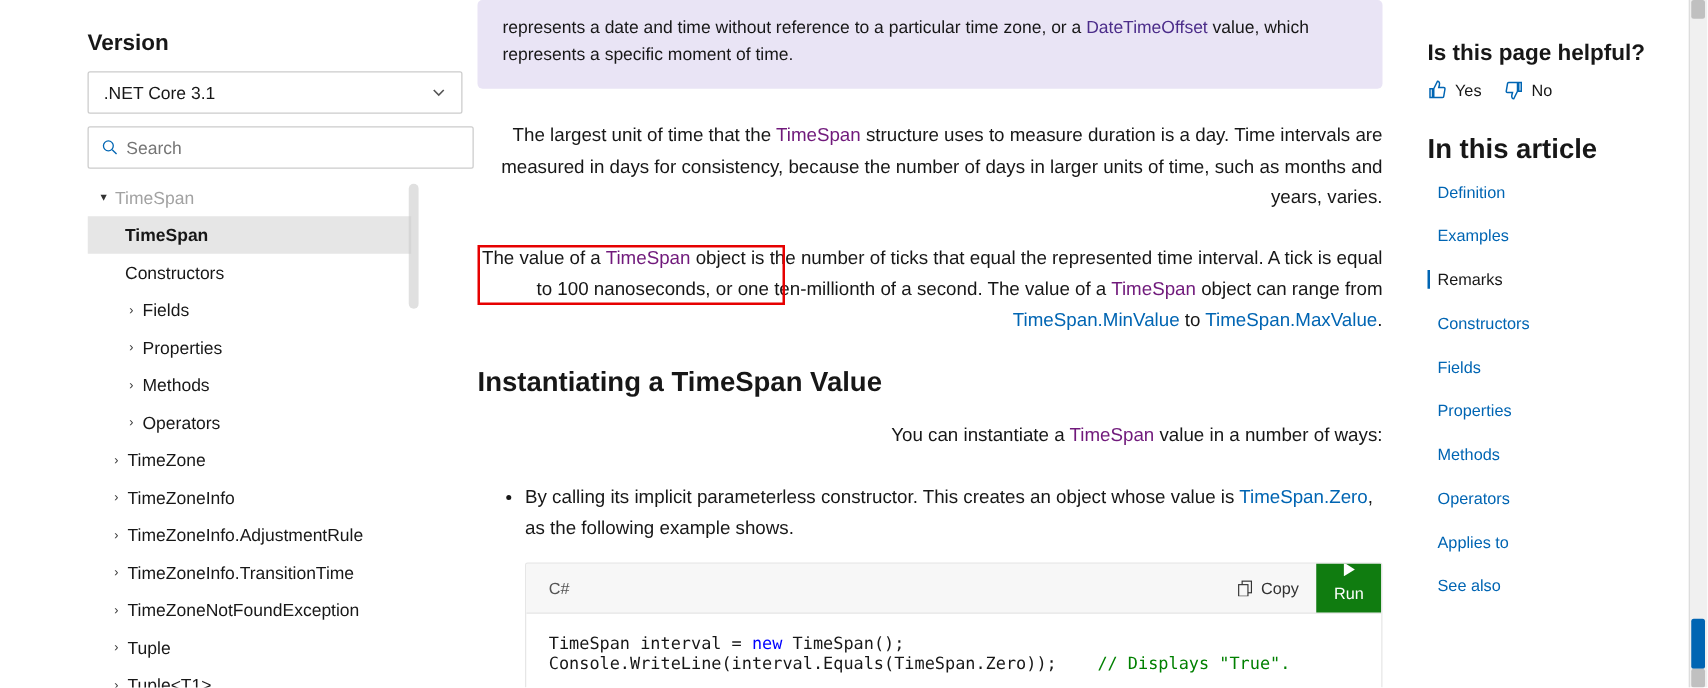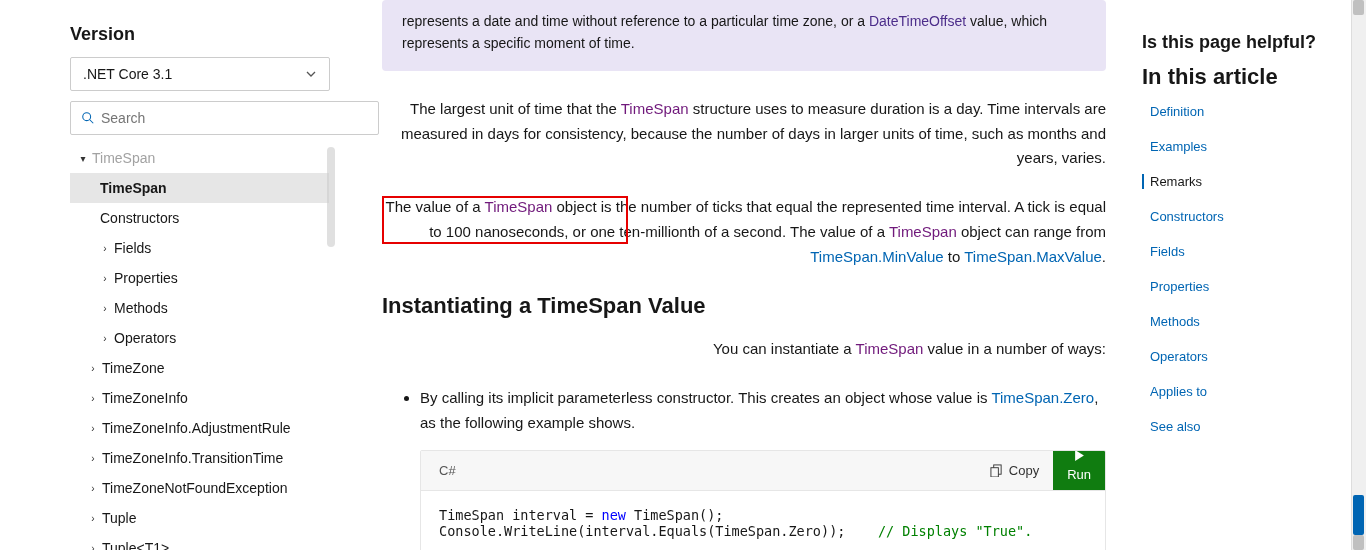--- a/index.html
+++ b/index.html
@@ -4,21 +4,21 @@
 <style>
 * { box-sizing: border-box; margin: 0; padding: 0; }
 body { font-family: "Segoe UI", -apple-system, sans-serif; font-size: 14px; color: #171717; background: #fff; overflow: hidden; }
 .page { display: flex; width: 1366px; height: 550px; position: relative; }
 .scrollbar-main { position: absolute; right: 0; top: 0; width: 15px; height: 550px; background: #f0f0f0; border-left: 1px solid #ddd; }
 .scrollbar-thumb { position: absolute; right: 2px; width: 11px; background: #c0c0c0; border-radius: 2px; }
 
 
 .sidebar { width: 338px; min-width: 338px; padding: 24px 0 0 70px; position: relative; border-right: 0; }
 .version-heading { font-size: 18px; font-weight: 600; margin-bottom: 12px; }
-.version-select { width: 260px; height: 34px; border: 1px solid #ccc; border-radius: 2px; background: #fff; display: flex; align-items: center; justify-content: space-between; padding: 0 12px; font-size: 14px; cursor: pointer; margin-bottom: 10px; }
+.version-select { width: 300px; height: 34px; border: 1px solid #ccc; border-radius: 2px; background: #fff; display: flex; align-items: center; justify-content: space-between; padding: 0 12px; font-size: 14px; cursor: pointer; margin-bottom: 10px; }
 .search-wrap { width: 309px; height: 34px; border: 1px solid #ccc; border-radius: 2px; display: flex; align-items: center; padding: 0 10px; margin-bottom: 8px; }
 .search-wrap svg { width: 14px; height: 14px; margin-right: 6px; }
 .search-wrap input { border: none; outline: none; flex: 1; font-size: 14px; color: #666; }
 .nav-tree { width: 265px; height: 410px; overflow: hidden; position: relative; padding-right: 6px; }
 .nav-tree-scroll { position: absolute; right: 0; top: 0; width: 8px; height: 100px; background: #ccc; border-radius: 4px; top: 4px; opacity:0.6; }
 .nav-item { display: flex; align-items: center; height: 30px; padding-left: 18px; cursor: pointer; font-size: 14px; color: #171717; }
 .nav-item .chev { width: 10px; text-align: center; margin-right: 4px; color: #333; font-size: 10px; }
 .nav-item .label { }
 .nav-dim { color: #a2a2a2; padding-left: 8px; }
 .nav-sub { padding-left: 30px; }
@@ -178,20 +178,34 @@
           <span>Run</span>
         </div>
       </div>
       <div class="code-body"><span>TimeSpan interval = </span><span class="kw">new</span><span> TimeSpan();</span>
 <span>Console.WriteLine(interval.Equals(TimeSpan.Zero));    </span><span class="cmt">// Displays "True".</span></div>
     </div>
   </main>
 
   <aside class="toc">
     <div class="toc-h">Is this page helpful?</div>
+    <div class="feedback">
+      <div class="fb-btn">
+        <svg viewBox="0 0 16 16">
+            <path d="M2 7 h2 v7 h-2 z M5 7 l3-6 c1 0 2 1 1.5 3 l-.5 2 h4 c1 0 1 1 1 1 l-1 6 c0 1-1 1-1 1 h-7 z" fill="none" stroke="#0065b3" stroke-width="1.2"></path>
+          </svg>
+        <span>Yes</span>
+      </div>
+      <div class="fb-btn">
+        <svg viewBox="0 0 16 16">
+            <path d="M14 9 h-2 v-7 h2 z M11 9 l-3 6 c-1 0-2-1-1.5-3 l.5-2 h-4 c-1 0-1-1-1-1 l1-6 c0-1 1-1 1-1 h7 z" fill="none" stroke="#0065b3" stroke-width="1.2"></path>
+          </svg>
+        <span>No</span>
+      </div>
+    </div>
     <div class="toc-block-h">In this article</div>
     <div class="toc-list">
       <a class="toc-item">Definition</a>
       <a class="toc-item">Examples</a>
       <a class="toc-item active">Remarks</a>
       <a class="toc-item">Constructors</a>
       <a class="toc-item">Fields</a>
       <a class="toc-item">Properties</a>
       <a class="toc-item">Methods</a>
       <a class="toc-item">Operators</a>

